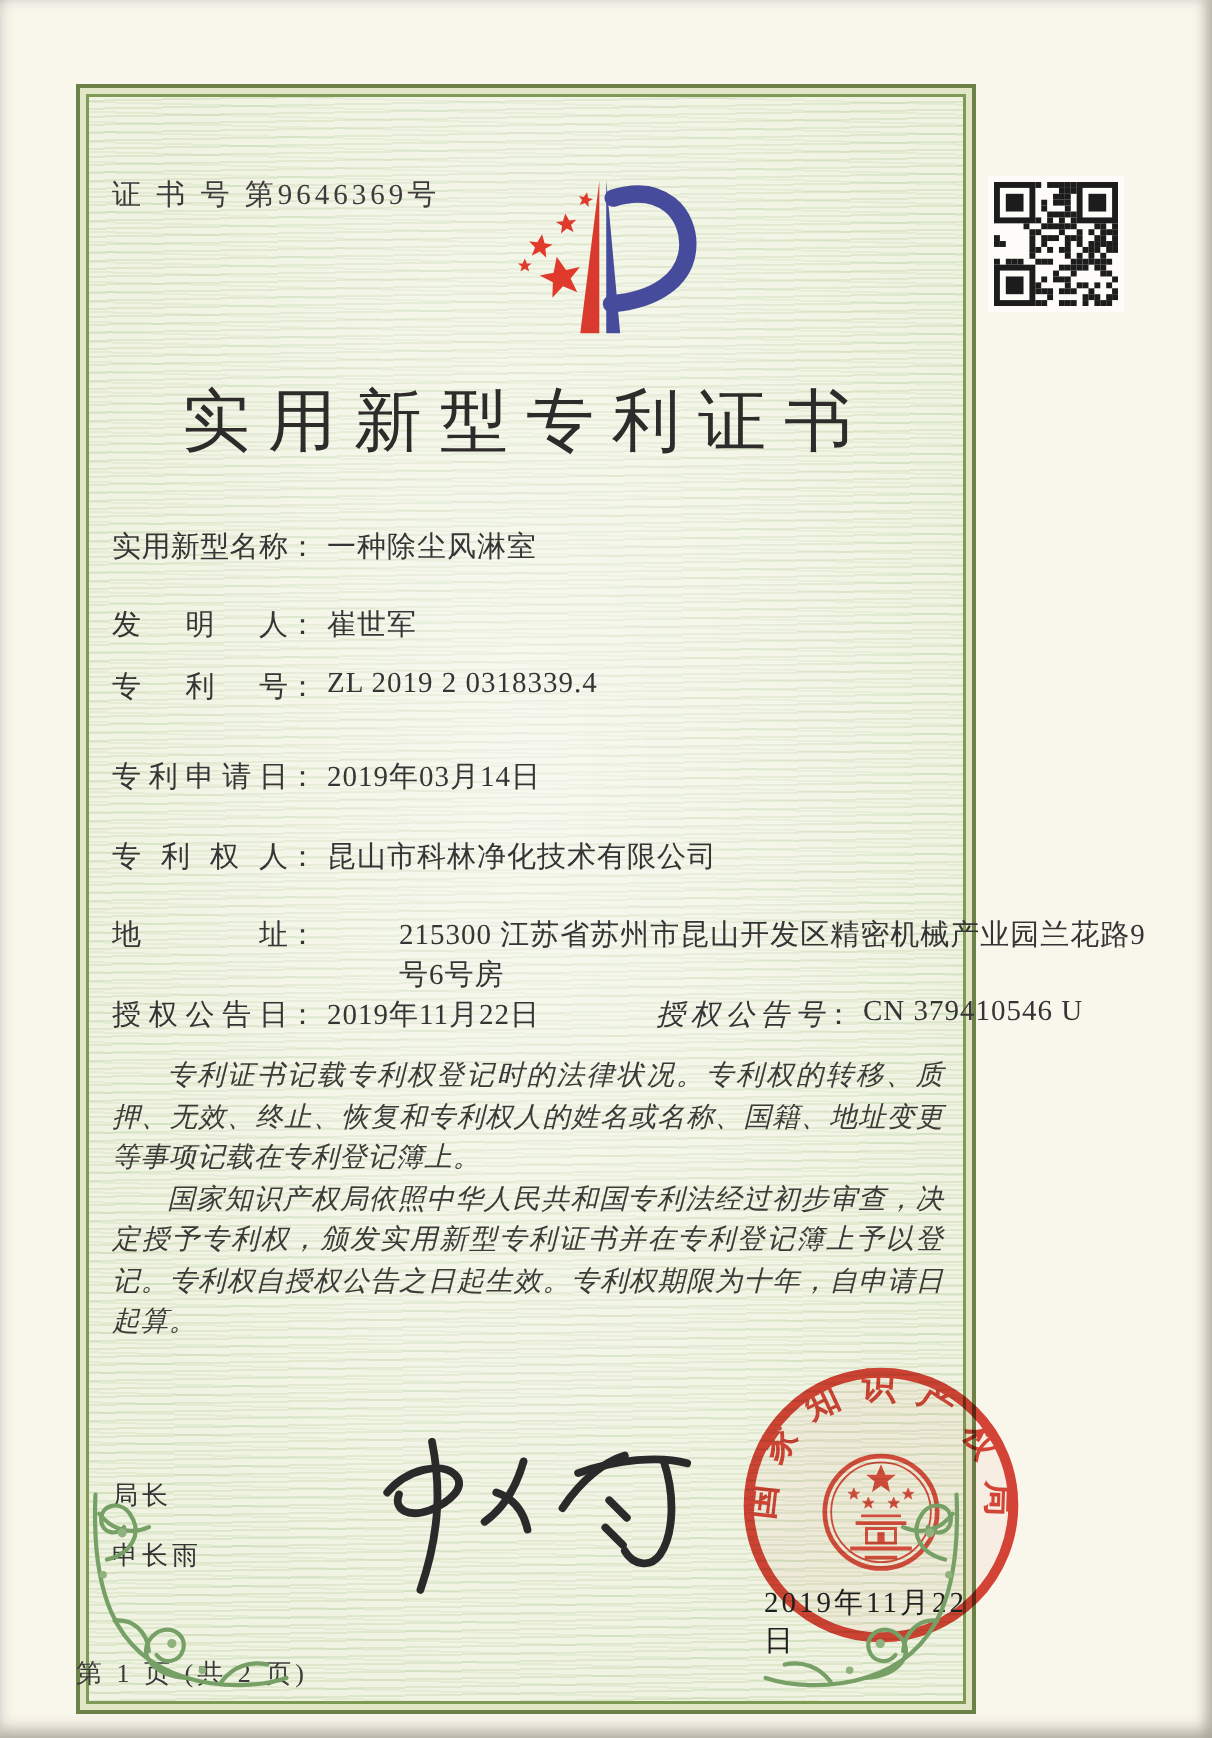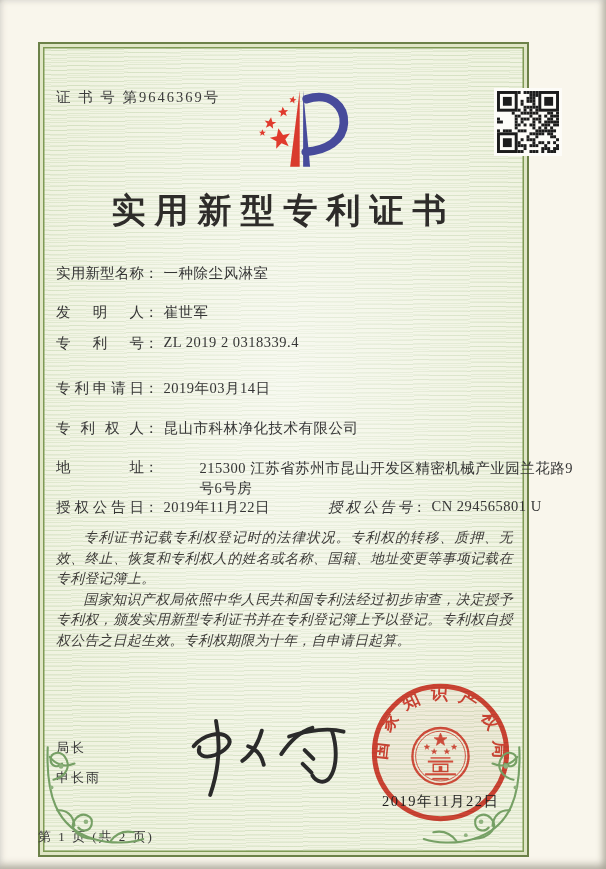--- a/index.html
+++ b/index.html
@@ -1,31 +1,31 @@
 <!DOCTYPE html>
 <html><head>
 <meta charset="utf-8">
 <style>
   html,body{margin:0;padding:0;width:606px;height:869px;overflow:hidden;
     font-family:"Liberation Serif","DejaVu Serif",serif;}
   .photo{position:relative;width:606px;height:869px;background:#f9f6ec;
     box-shadow:inset -4px 0 6px rgba(120,115,100,.35), inset 0 -5px 7px rgba(120,115,100,.4),
                inset 2px 2px 3px rgba(255,255,255,.5);}
-  .cert-frame{position:absolute;left:38px;top:42px;width:491px;height:815px;
+  .cert-frame{position:absolute;left:38px;top:42px;width:450px;height:815px;
     background-color:#f0f3e1;
     background-image:
       radial-gradient(ellipse at 50% 42%, rgba(255,255,255,.5), rgba(255,255,255,0) 75%),
       repeating-linear-gradient(179deg, rgba(148,182,118,.20) 0 1px, rgba(0,0,0,0) 1px 4px),
       repeating-linear-gradient(181.5deg, rgba(148,182,118,.13) 0 1px, rgba(0,0,0,0) 1px 5px);
     box-shadow:inset 0 0 0 2px #6c8148, inset 0 0 0 5px #e0e6c6, inset 0 0 0 6.5px #7f9a55;}
   .cert-no{position:absolute;left:18px;top:46px;font-size:14.5px;color:#3c3c3c;letter-spacing:2px;}
   .logo{position:absolute;left:212px;top:38px;width:108px;height:104px;}
   .qr{position:absolute;left:456px;top:46px;width:62px;height:62px;background:#fdfcf8;padding:3px;}
   .title{position:absolute;left:0;top:146px;width:100%;text-align:center;margin:0;
-    font-size:34px;font-weight:bold;color:#2e2c2a;letter-spacing:9px;}
+    font-size:34px;font-weight:normal;color:#2e2c2a;letter-spacing:9px;}
   .frow{position:absolute;left:18px;font-size:14.5px;color:#353535;white-space:nowrap;}
   .flabel{display:inline-block;width:88px;text-align:justify;text-align-last:justify;vertical-align:top;}
   .fcolon{margin-right:5px;vertical-align:top;}
   .fvalue{letter-spacing:.5px;vertical-align:top;}
   .fvalue-wrap{display:inline-block;width:382px;white-space:normal;line-height:20px;margin-left:36px;}
   .fgroup2{position:absolute;left:272px;top:0;}
   .fgroup2 .flabel{width:84px;font-style:italic;}
   .paras{position:absolute;left:18px;right:16px;top:486px;font-size:13.8px;line-height:20.5px;
     color:#3d3b38;font-style:italic;letter-spacing:.4px;}
   .paras p{margin:0;text-indent:2em;text-align:justify;}
@@ -236,21 +236,21 @@
     </div>
     <div class="frow" style="top:377px">
       <span class="flabel">专利权人</span><span class="fcolon">：</span><span class="fvalue">昆山市科林净化技术有限公司</span>
     </div>
     <div class="frow" style="top:416px">
       <span class="flabel">地址</span><span class="fcolon">：</span><span class="fvalue fvalue-wrap">215300 江苏省苏州市昆山开发区精密机械产业园兰花路9号6号房</span>
     </div>
     <div class="frow" style="top:456px">
       <span class="flabel">授权公告日</span><span class="fcolon">：</span><span class="fvalue">2019年11月22日</span>
       <span class="fgroup2">
-        <span class="flabel">授权公告号</span><span class="fcolon">：</span><span class="fvalue">CN 294565801 U</span>
+        <span class="flabel">授权公告号</span><span class="fcolon">：</span><span class="fvalue">CN 379410546 U</span>
       </span>
     </div>
 
     <div class="paras">
       <p>专利证书记载专利权登记时的法律状况。专利权的转移、质押、无效、终止、恢复和专利权人的姓名或名称、国籍、地址变更等事项记载在专利登记簿上。</p>
       <p>国家知识产权局依照中华人民共和国专利法经过初步审查，决定授予专利权，颁发实用新型专利证书并在专利登记簿上予以登记。专利权自授权公告之日起生效。专利权期限为十年，自申请日起算。</p>
     </div>
 
     <div class="signer">
       <div>局长</div>

